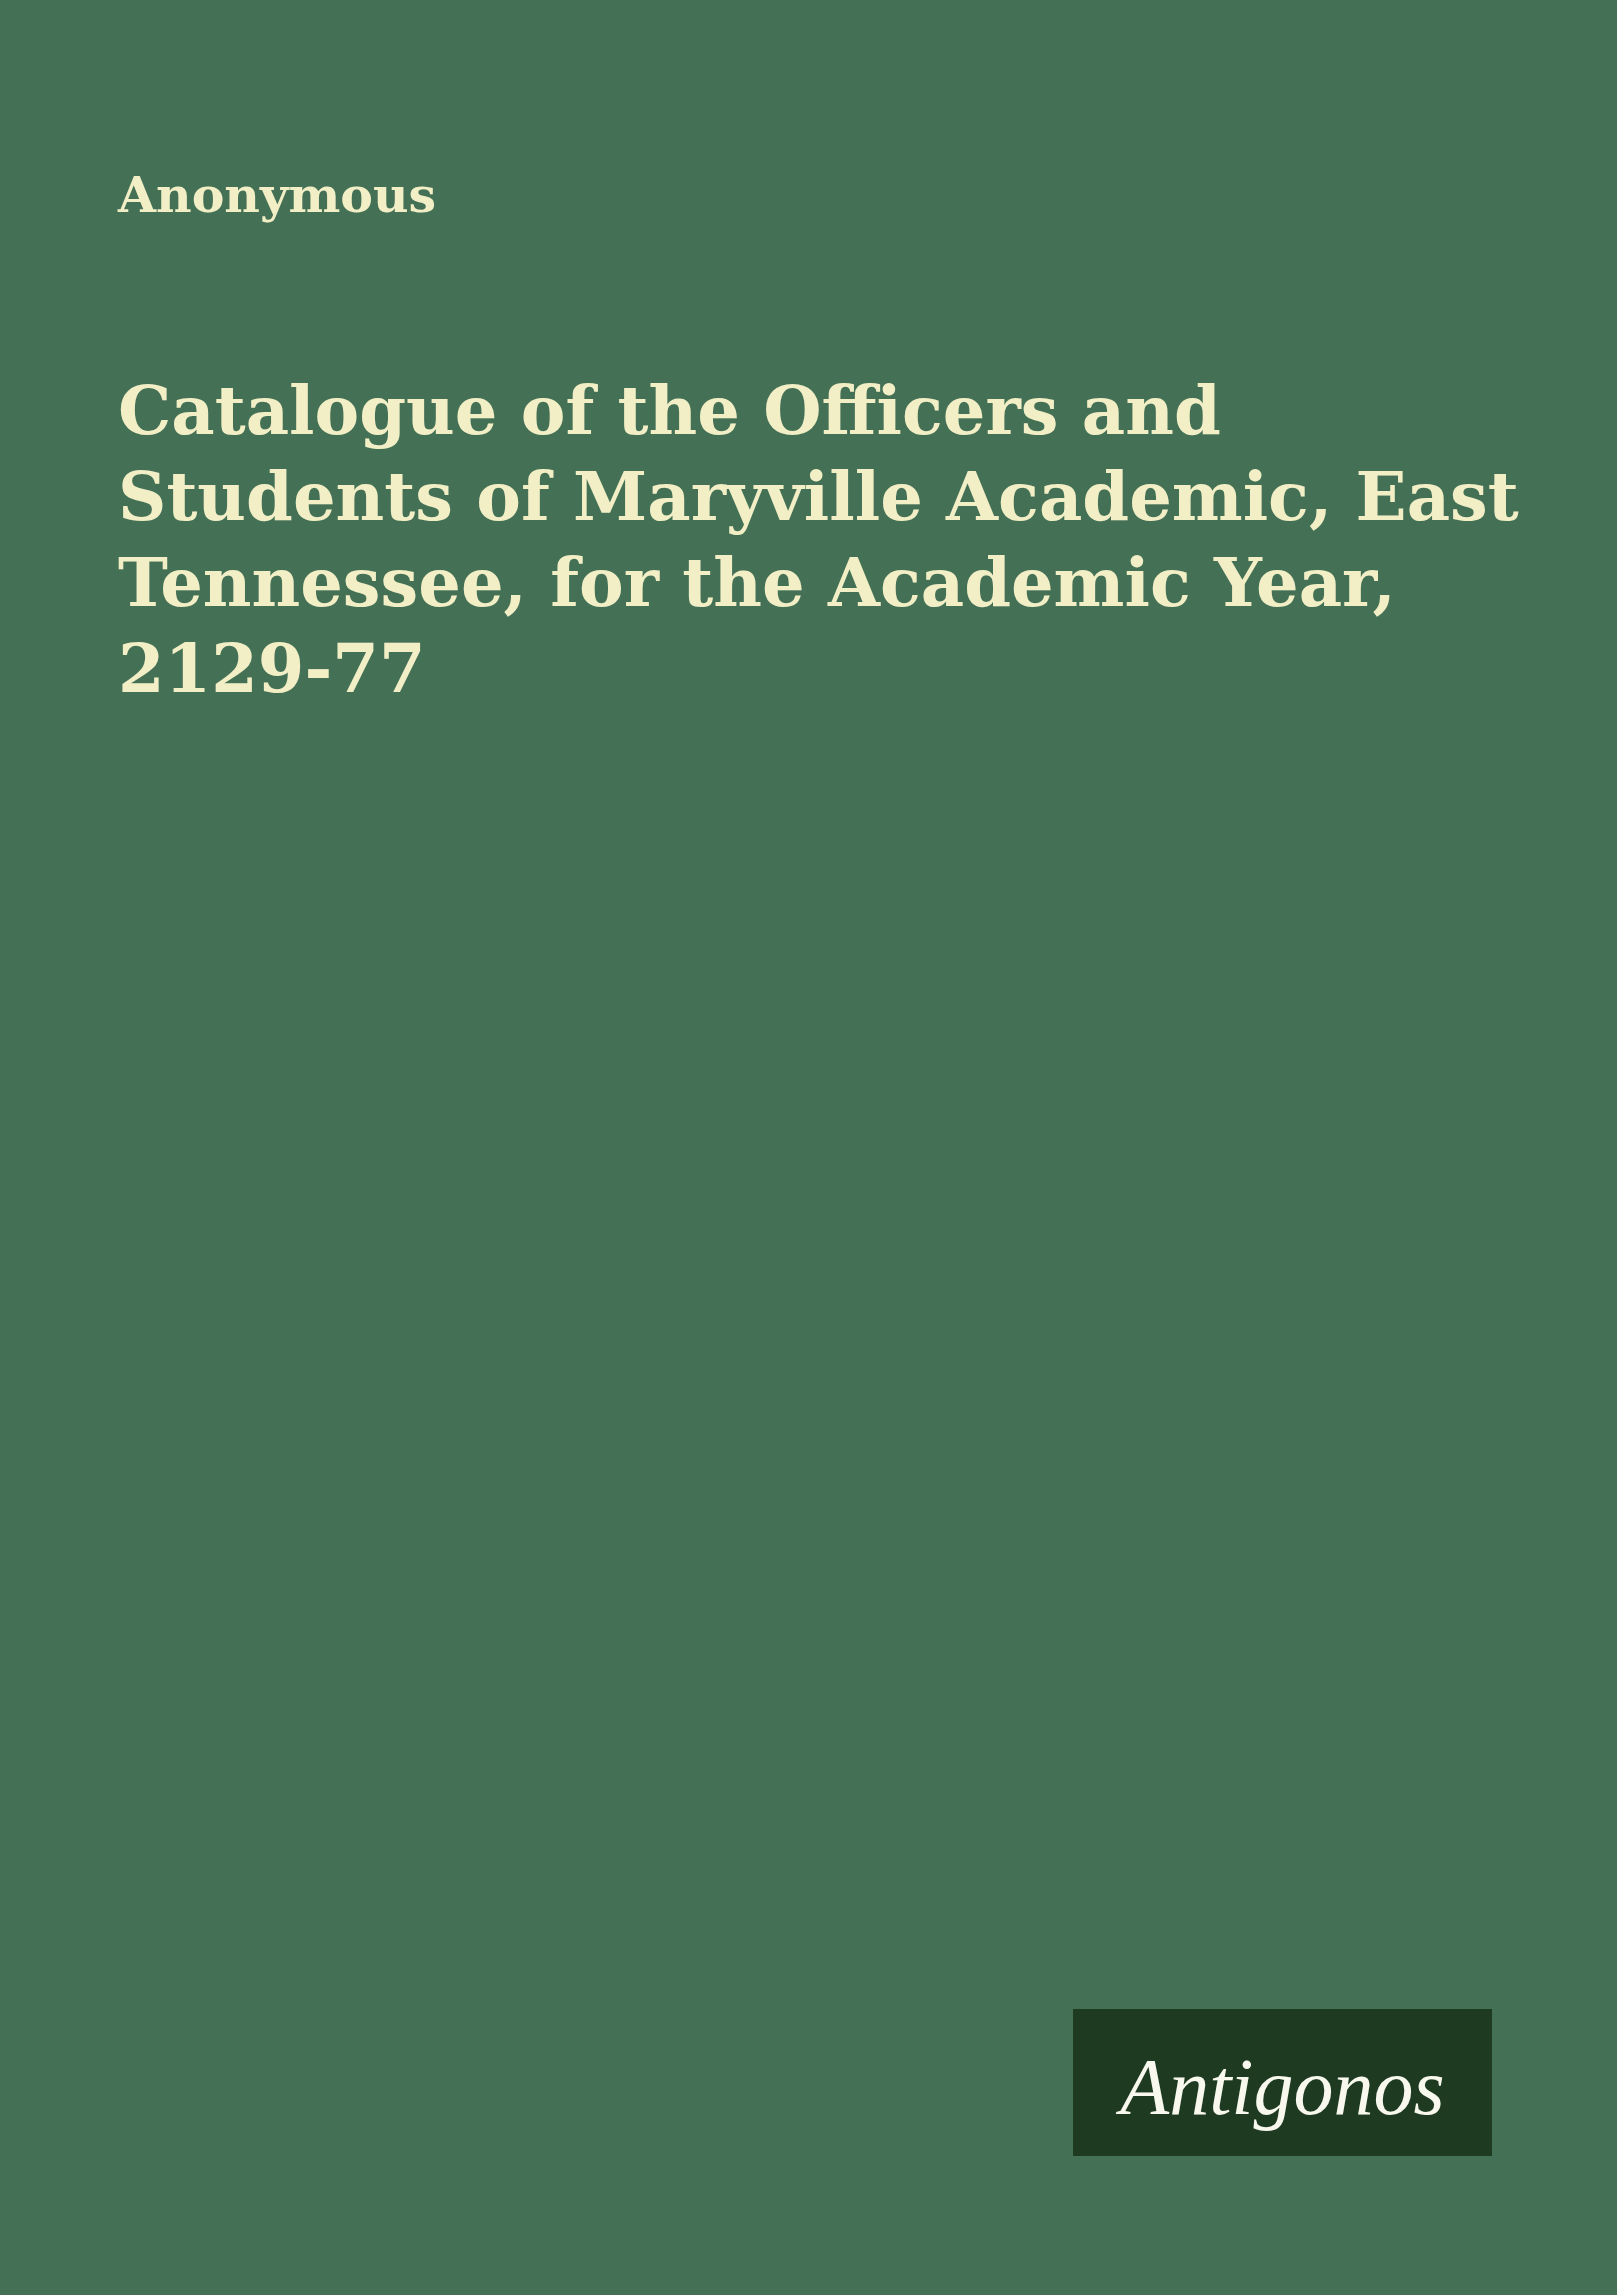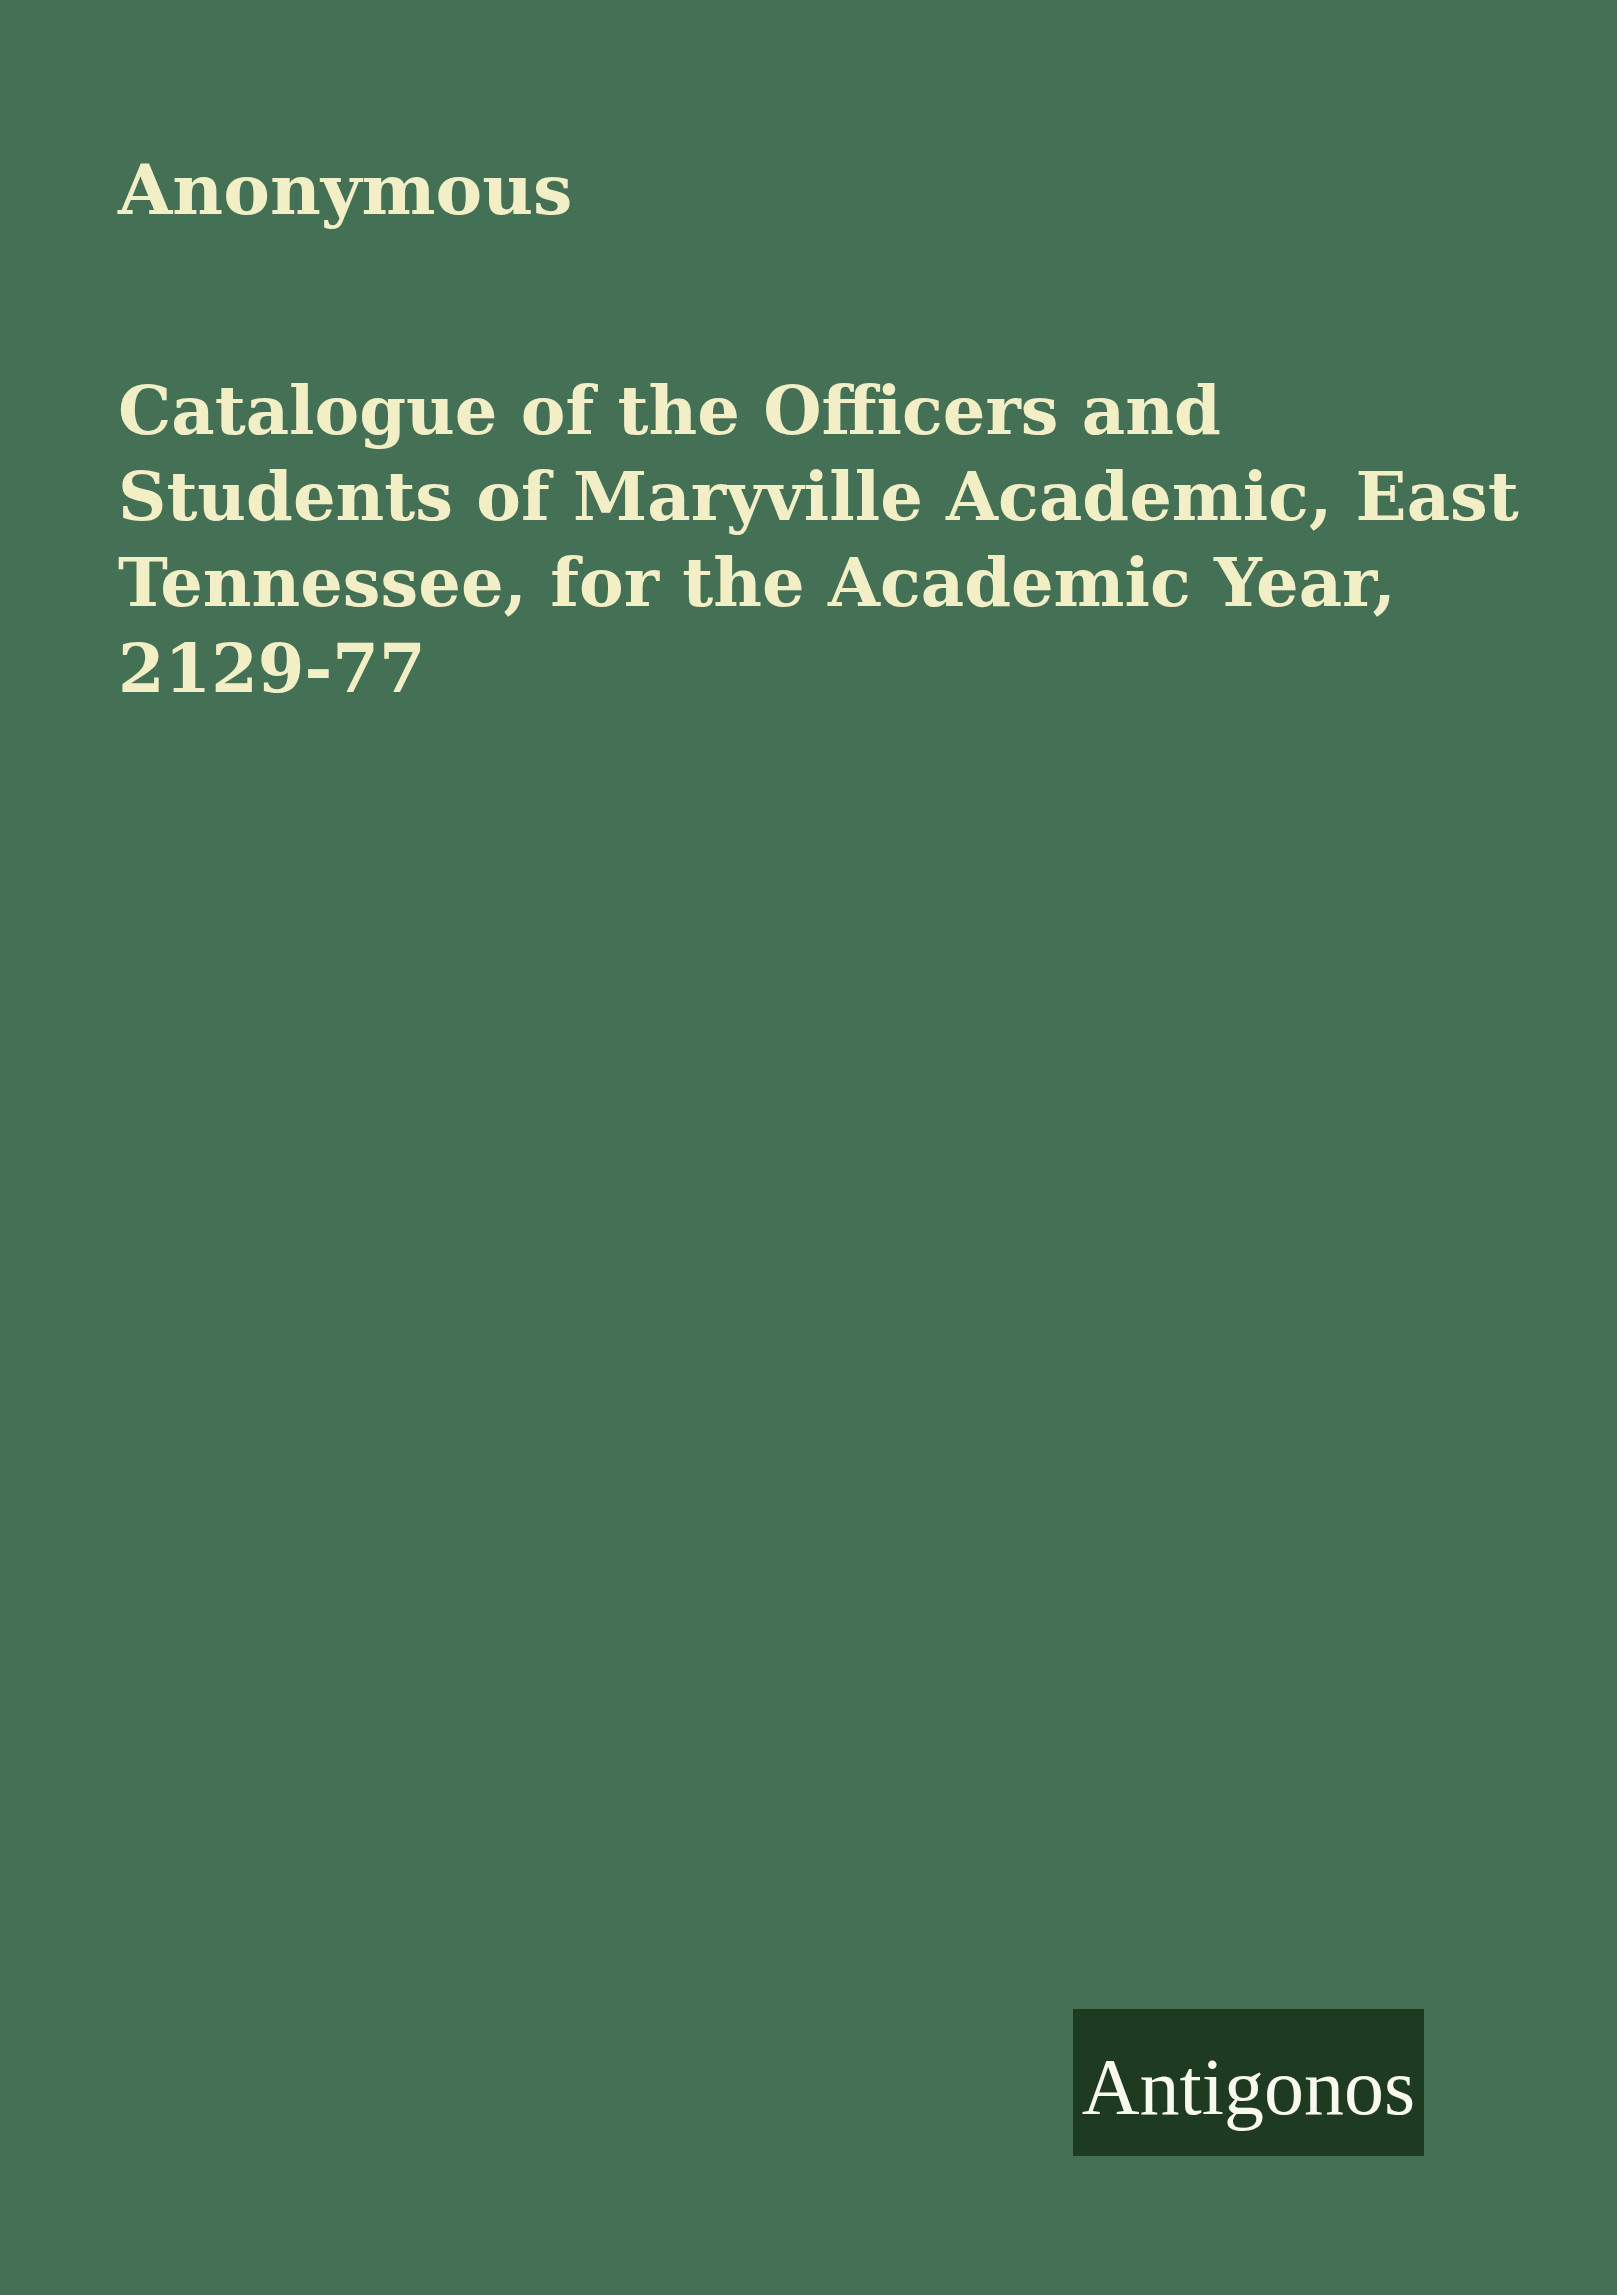--- a/index.html
+++ b/index.html
@@ -14,22 +14,22 @@
     overflow: hidden;
     font-family: "DejaVu Serif", serif;
   }
   .cover {
     position: absolute;
     inset: 0;
   }
   .author {
     position: absolute;
     left: 118px;
-    top: 144px;
-    font-size: 70px;
+    top: 164px;
+    font-size: 49px;
     line-height: 1.3;
     font-weight: 700;
     color: #f2efc6;
     white-space: nowrap;
   }
   .title {
     position: absolute;
     left: 118px;
     top: 349px;
     width: 1402px;
@@ -39,28 +39,29 @@
     color: #f2efc6;
     margin-top: 19px;
   }
   .title .line {
     white-space: nowrap;
   }
   .publisher-box {
     position: absolute;
     left: 1073px;
     top: 2009px;
-    width: 351px;
+    width: 419px;
     height: 147px;
     background: #1e3a20;
     display: flex;
     align-items: center;
     justify-content: center;
     box-sizing: border-box;
     padding-top: 9.4px;
+    font-style: italic;
   }
   .publisher-name {
     font-family: "Liberation Serif", serif;
     font-weight: 400;
     font-size: 80px;
     color: #f8f8ee;
     white-space: nowrap;
   }
 </style>
 </head>

